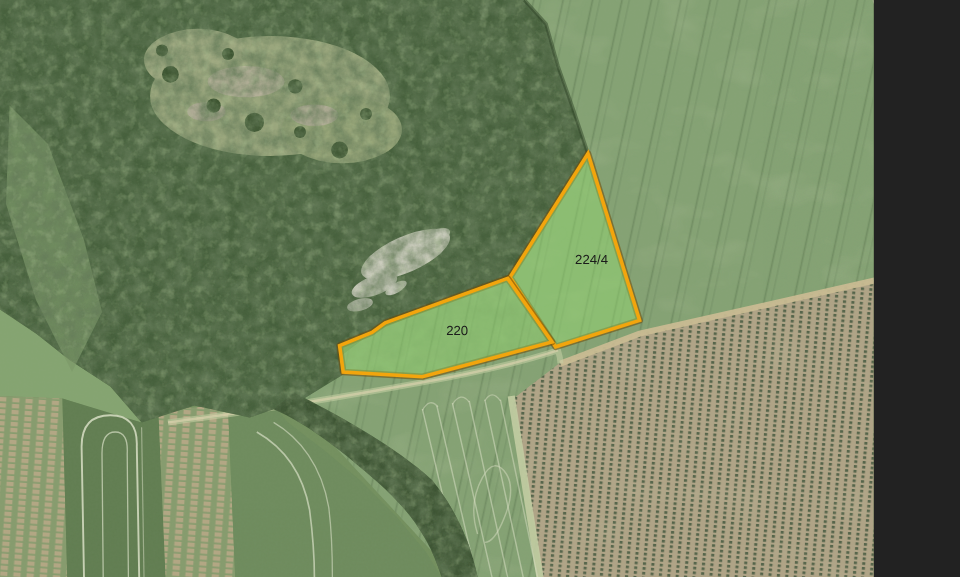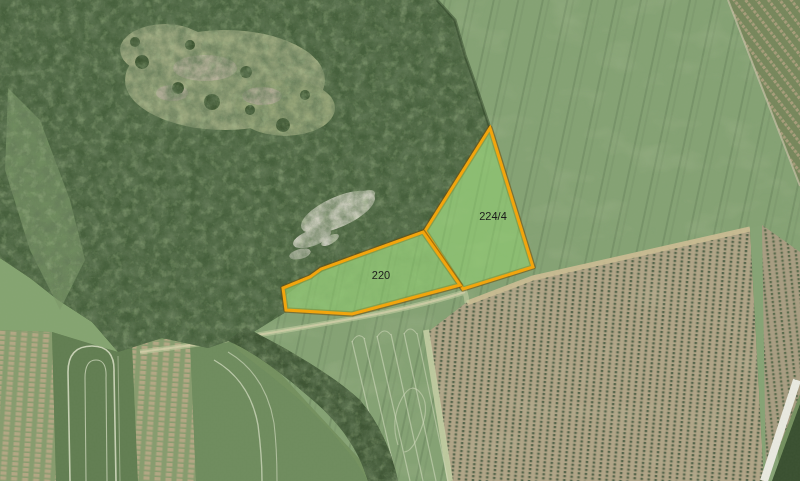--- a/index.html
+++ b/index.html
@@ -1,17 +1,17 @@
 <!DOCTYPE html>
 <html><head>
 <meta charset="utf-8">
 <style>
   html,body{margin:0;padding:0;background:#222;}
   #viewport{
-    width:800px;height:481px;overflow:hidden;position:relative;
+    width:728px;height:481px;overflow:hidden;position:relative;
     font-family:"Liberation Sans", sans-serif;
     text-align:center;
   }
   #viewport svg{display:block;}
   .parcel-label{
     font-family:"Liberation Sans", sans-serif;
     font-size:11px;
     text-anchor:middle;
   }
 </style>

